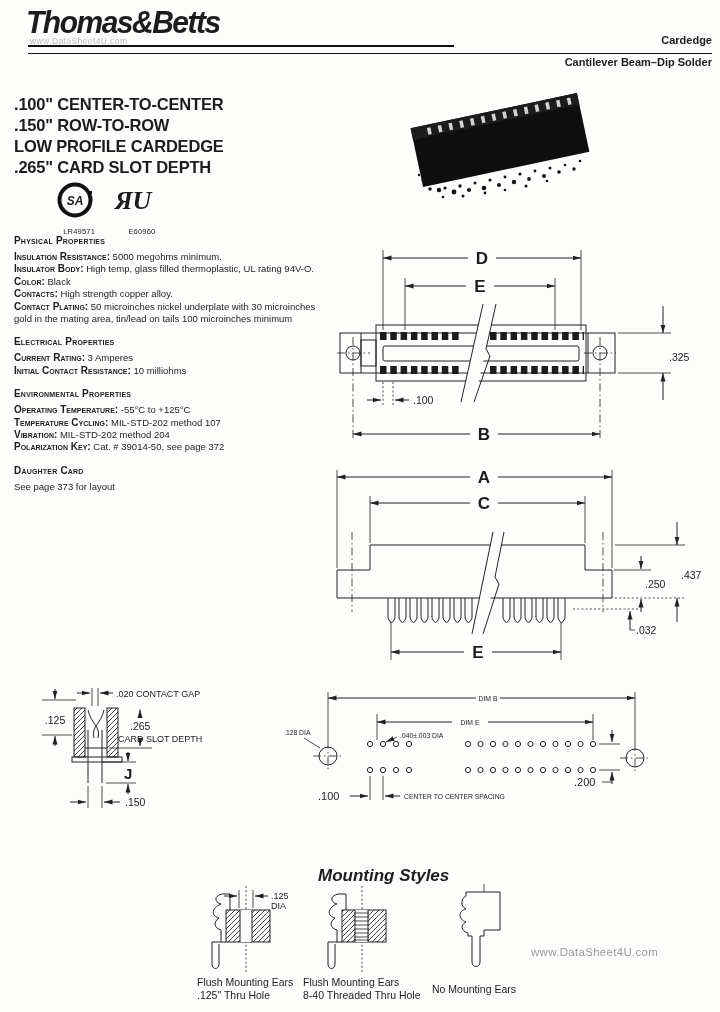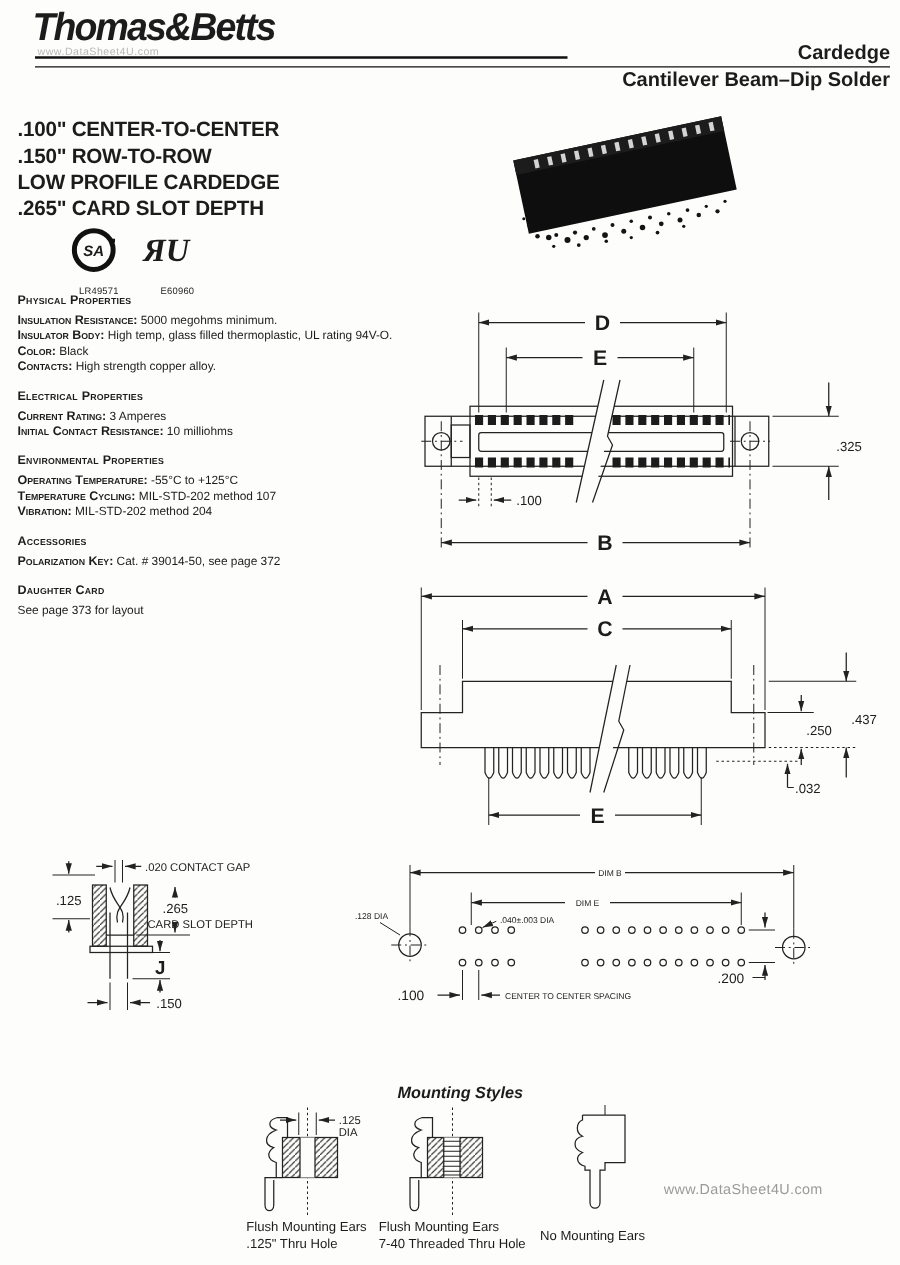--- a/index.html
+++ b/index.html
@@ -11,21 +11,21 @@
     text-decoration:underline;
   }
   .abs { position:absolute; }
 
   
   .logo { left:26px; top:6px; font-size:30px; font-weight:bold; font-style:italic;
           letter-spacing:-1.5px; transform:scaleY(1.04); }
   .wm-top { left:30px; top:36px; font-size:8.5px; color:#b9b9b9; letter-spacing:.4px; }
   .rule-a { left:28px; top:45px; width:426px; height:2px; background:#111; }
   .rule-b { left:28px; top:53px; width:684px; height:1px; background:#111; }
-  .hdr-right { right:8px; text-align:right; font-weight:bold; font-size:16px; }
+  .hdr-right { right:8px; text-align:right; font-weight:bold; font-size:11px; }
   .fam { top:34px; }
   .typ { top:56px; }
 
   
   .title-block { left:14px; top:94px; font-weight:bold; font-size:16.5px;
                  line-height:21px; letter-spacing:-0.2px; }
 
   
   .certs { left:55px; top:181px; width:120px; }
   .cert { display:inline-block; text-align:right; vertical-align:top; }
@@ -47,21 +47,21 @@
   .t-sm   { font:9px "Liberation Sans", sans-serif; }
   .t-tiny { font:6.8px "Liberation Sans", sans-serif; }
   .ln   { stroke:#222; stroke-width:1; fill:none; }
   .thin { stroke:#222; stroke-width:.8; fill:none; }
   .cl   { stroke:#222; stroke-width:.8; fill:none; stroke-dasharray:8 3 1.5 3; }
   .dot  { stroke:#222; stroke-width:.8; fill:none; stroke-dasharray:2 2.2; }
   .row8 { stroke:#1c1c1c; stroke-width:8; stroke-dasharray:6.5 3.8; fill:none; }
   .wfill{ fill:#fdfdfc; stroke:none; }
 
   
-  .mount-title { left:318px; top:866px; font-size:13px; font-weight:bold; font-style:italic; }
+  .mount-title { left:318px; top:866px; font-size:17px; font-weight:bold; font-style:italic; }
   .mcap { font-size:10.5px; line-height:13px; }
   .wm-bot { left:531px; top:946px; font-size:11.5px; color:#9a9a9a; letter-spacing:.3px; }
 </style>
 </head>
 <body>
 
 <svg width="0" height="0" style="position:absolute" aria-hidden="true">
   <defs>
     <marker id="arw" markerUnits="userSpaceOnUse" markerWidth="9" markerHeight="6" refX="8.5" refY="3" orient="auto">
       <path d="M0,0.5 L8.5,3 L0,5.5 Z" fill="#222"></path>
@@ -104,31 +104,31 @@
       <div class="cert-num">E60960</div>
     </div>
   </div>
 
   <div class="abs specs">
     <h3>Physical Properties</h3>
     <p><span class="spec-label">Insulation Resistance:</span><span> 5000 megohms minimum.</span></p>
     <p><span class="spec-label">Insulator Body:</span><span> High temp, glass filled thermoplastic, UL rating 94V-O.</span></p>
     <p><span class="spec-label">Color:</span><span> Black</span></p>
     <p><span class="spec-label">Contacts:</span><span> High strength copper alloy.</span></p>
+    <p><span class="spec-label">Contact Plating:</span><span> 50 microinches nickel underplate with 30 microinches gold in the mating area, tin/lead on tails 100 microinches minimum</span></p>
 
     <h3 class="mt">Electrical Properties</h3>
     <p><span class="spec-label">Current Rating:</span><span> 3 Amperes</span></p>
     <p><span class="spec-label">Initial Contact Resistance:</span><span> 10 milliohms</span></p>
 
     <h3 class="mt">Environmental Properties</h3>
     <p><span class="spec-label">Operating Temperature:</span><span> -55°C to +125°C</span></p>
     <p><span class="spec-label">Temperature Cycling:</span><span> MIL-STD-202 method 107</span></p>
     <p><span class="spec-label">Vibration:</span><span> MIL-STD-202 method 204</span></p>
 
-    <h3 class="mt">Accessories</h3>
     <p><span class="spec-label">Polarization Key:</span><span> Cat. # 39014-50, see page 372</span></p>
 
     <h3 class="mt">Daughter Card</h3>
     <p>See page 373 for layout</p>
   </div>
 
   <svg class="abs" style="left:393px;top:80px" width="215" height="122" viewBox="0 0 215 122">
     <g transform="rotate(-12 107 60)">
       <rect x="22" y="30" width="170" height="60" fill="#0e0e0e"></rect>
       <rect x="22" y="30" width="170" height="12" fill="#1c1c1c"></rect>
@@ -467,21 +467,21 @@
     <line class="thin" x1="64" y1="0" x2="64" y2="8"></line>
     <path class="ln" d="M46,8 L80,8 L80,46 L64,46 L64,52 L60,52 L60,78 C60,84 52,84 52,78 L52,52 L48,52 L48,49 C41,47 40,41 46,38 C38,35 38,27 46,25 C40,22 41,14 46,12 L46,8"></path>
   </svg>
 
   <div class="abs mcap" style="left:197px;top:976px">
     <div>Flush Mounting Ears</div>
     <div>.125" Thru Hole</div>
   </div>
   <div class="abs mcap" style="left:303px;top:976px">
     <div>Flush Mounting Ears</div>
-    <div>7-40 Threaded Thru Hole</div>
+    <div>8-40 Threaded Thru Hole</div>
   </div>
   <div class="abs mcap" style="left:432px;top:983px">
     <div>No Mounting Ears</div>
   </div>
 
   <div class="abs wm-bot">www.DataSheet4U.com</div>
 
 </div>
 
 </body></html>

